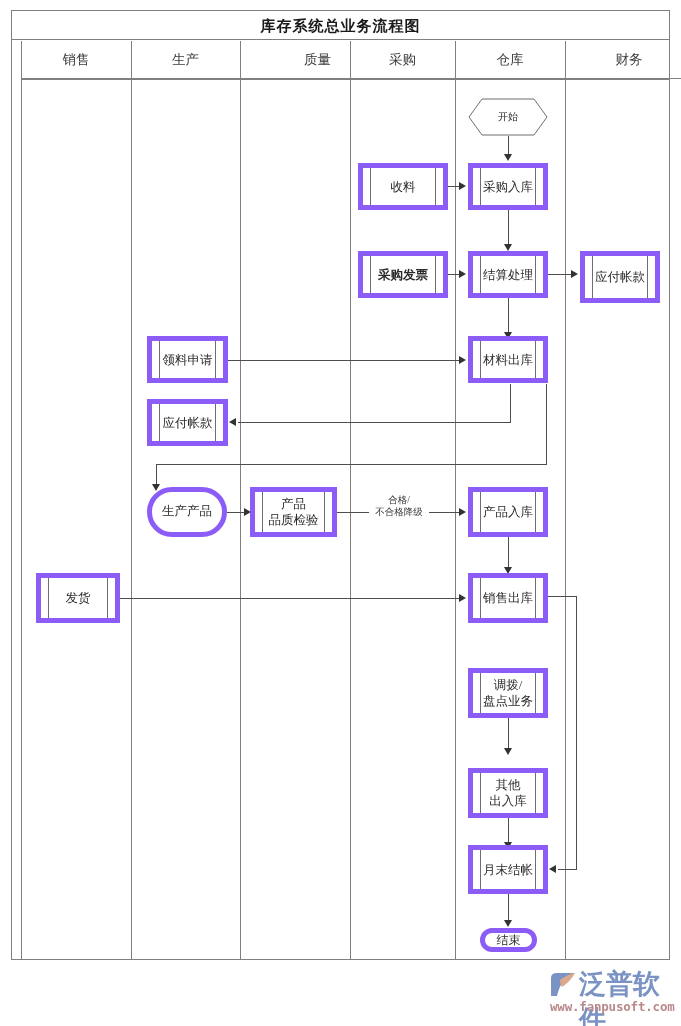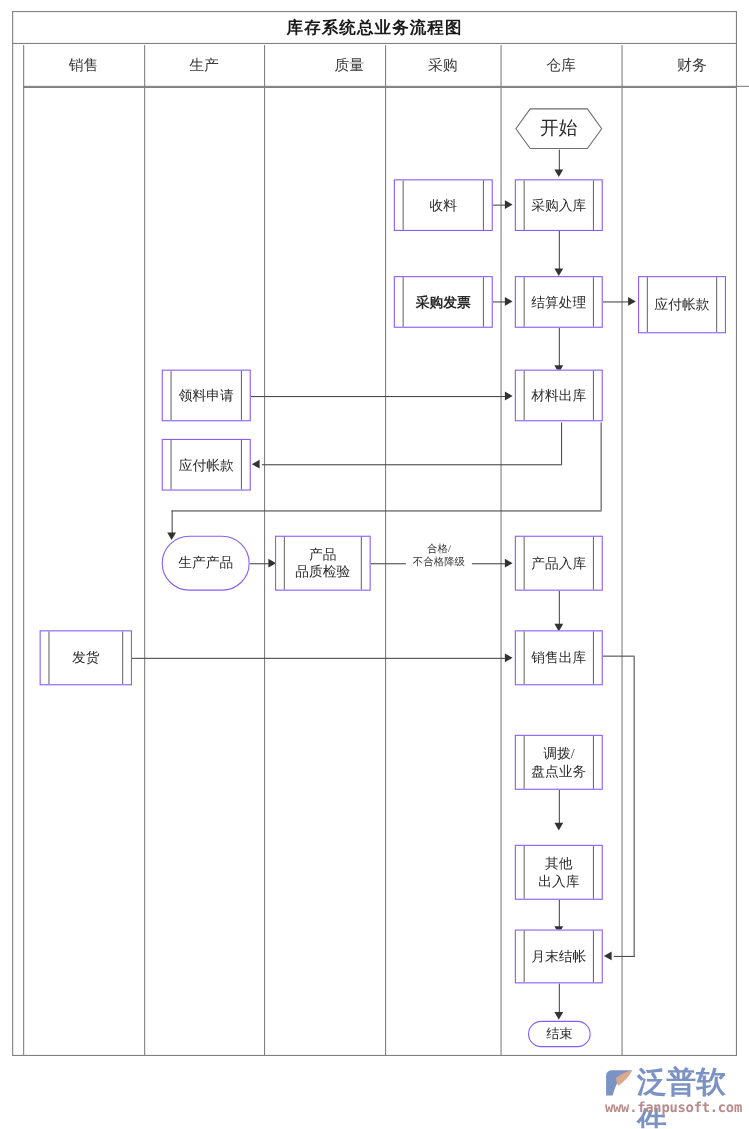--- a/index.html
+++ b/index.html
@@ -24,34 +24,34 @@
   
   .ln{position:absolute;background:#4d4d4d;}
   .lnh{height:1px;}
   .lnv{width:1px;}
   .arw{position:absolute;width:0;height:0;}
   .arw-d{border-left:4px solid transparent;border-right:4px solid transparent;border-top:7px solid #333;}
   .arw-r{border-top:4px solid transparent;border-bottom:4px solid transparent;border-left:7px solid #333;}
   .arw-l{border-top:4px solid transparent;border-bottom:4px solid transparent;border-right:7px solid #333;}
 
   
-  .node{position:absolute;box-sizing:border-box;background:#ffffff;border:1px solid #8b5cf6;
+  .node{position:absolute;box-sizing:border-box;background:#ffffff;border:5px solid #8b5cf6;
         display:flex;align-items:center;justify-content:center;text-align:center;
         font-size:12.5px;line-height:16px;color:#2b2b2b;}
   
   .proc{}
   .proc .bar-l,.proc .bar-r{position:absolute;top:0;bottom:0;width:1px;background:#6e6e6e;}
   .proc .bar-l{left:7px;}
   .proc .bar-r{right:7px;}
   .proc .lbl{position:relative;padding:0 10px;z-index:2;}
 
   .stadium{border-radius:999px;}
   .hex{border:none;background:transparent;}
   .hex svg{position:absolute;left:0;top:0;}
-  .hex .lbl{position:relative;z-index:2;font-size:17px;}
+  .hex .lbl{position:relative;z-index:2;font-size:10px;}
 
   .edge-lbl{position:absolute;font-size:9.5px;line-height:12px;color:#333;text-align:center;background:#fff;}
 
   
   #logo{position:absolute;left:548px;top:966px;width:128px;height:52px;}
   #logo-mark{position:absolute;left:0;top:4px;width:30px;height:30px;}
   #logo-cn{position:absolute;left:31px;top:0px;font-size:27px;font-weight:bold;color:#7b93c4;
            font-family:"DejaVu Sans","Liberation Sans",sans-serif;letter-spacing:0px;}
   #logo-url{position:absolute;left:2px;top:33px;font-size:12.5px;font-weight:bold;color:#b98a8a;
             font-family:"DejaVu Sans Mono","Liberation Mono",monospace;letter-spacing:-0.2px;}

